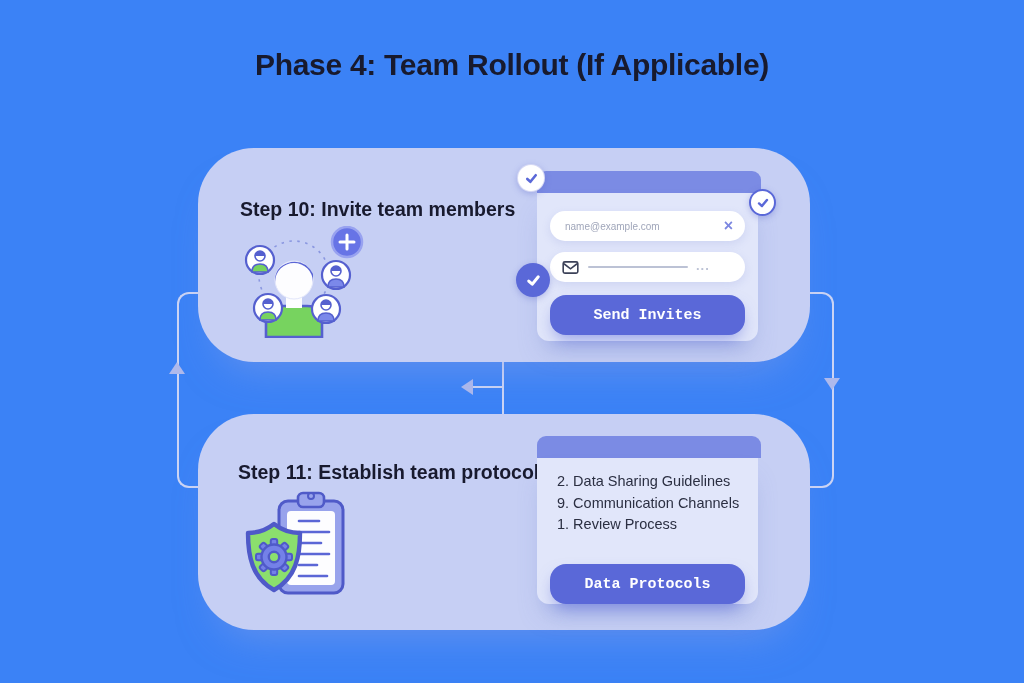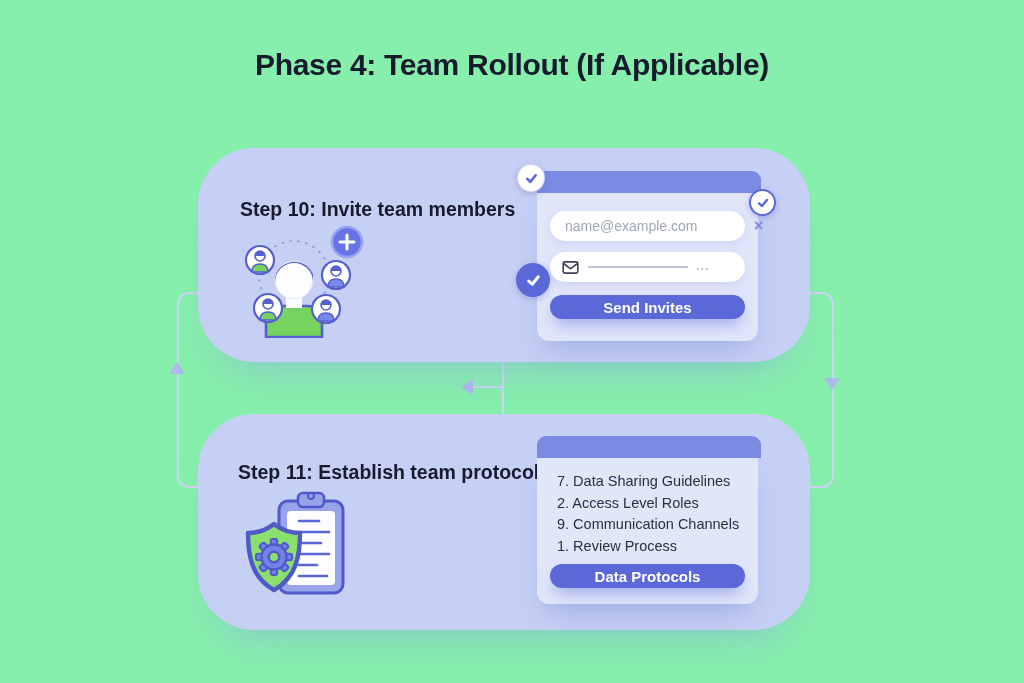--- a/index.html
+++ b/index.html
@@ -4,21 +4,21 @@
 <style>
   :root{
     --accent:#5a68d8; --accent-dark:#4f5ac8; --header-bar:#7b8be4;
     --card-bg:#c6cff4; --panel-bg:#e1e6fa; --green:#7dd661;
     --line:#ccd4f4; --arrow:#aeb9ec; --text-dark:#181a2e;
     --text-body:#2b2f42; --placeholder:#a0a6ba;
   }
   *{margin:0;padding:0;box-sizing:border-box;}
   html,body{background:#fff;}
   body{font-family:"Liberation Sans", sans-serif;}
-  .stage{position:relative;width:1024px;height:683px;background:#86efac;overflow:hidden;}
+  .stage{position:relative;width:1024px;height:683px;background:#3b82f6;overflow:hidden;}
 
   .title{position:absolute;left:0;top:48px;width:100%;text-align:center;
     font-size:30px;font-weight:700;color:var(--text-dark);letter-spacing:-.3px;}
 
   .card{position:absolute;left:198px;width:612px;background:var(--card-bg);
     border-radius:56px;box-shadow:0 26px 40px -22px rgba(140,160,230,.55);}
   .card--s10{top:148px;height:214px;}
   .card--s11{top:414px;height:216px;}
 
   .step-label{position:absolute;font-size:19.5px;font-weight:700;color:var(--text-dark);}
@@ -48,32 +48,32 @@
     border-radius:0 0 12px 12px;box-shadow:0 16px 26px -8px rgba(100,120,200,.35);}
   .ph-s10{top:171px;} .pb-s10{top:193px;height:148px;}
   .ph-s11{top:436px;} .pb-s11{top:458px;height:146px;}
 
   .input-row{position:absolute;left:13px;width:195px;height:30px;background:#fff;
     border-radius:15px;display:flex;align-items:center;
     box-shadow:0 3px 8px rgba(120,135,210,.18);}
   .email-row{top:18px;}
   .msg-row{top:59px;}
   .email-input{flex:1;border:0;outline:none;background:transparent;height:100%;
-    padding:0 4px 0 15px;font-family:"Liberation Sans",sans-serif;font-size:14px;
+    padding:0 4px 0 15px;font-family:"Liberation Sans",sans-serif;font-size:10px;
     color:var(--text-body);}
   .email-input::placeholder{color:var(--placeholder);}
   .clear-x{padding:0 12px 0 4px;color:#7b86e0;font-size:16px;font-weight:700;
     cursor:pointer;line-height:1;}
   .msg-row .env{margin-left:12px;display:flex;align-items:center;}
   .msg-line{width:100px;height:2px;background:#bcc2d5;margin-left:9px;border-radius:1px;}
   .msg-dots{margin-left:8px;color:#bcc2d5;font-size:13px;font-weight:700;letter-spacing:1px;
     transform:translateY(-2px);}
 
-  .pill-btn{position:absolute;left:13px;width:195px;height:24px;background:var(--accent);
-    border:0;border-radius:16px;color:#fff;font-family:Liberation Sans, sans-serif;
+  .pill-btn{position:absolute;left:13px;width:195px;height:40px;background:var(--accent);
+    border:0;border-radius:16px;color:#fff;font-family:Liberation Mono, monospace;
     font-size:15px;font-weight:700;cursor:pointer;
     box-shadow:0 8px 16px -4px rgba(90,104,216,.55);}
   .btn-s10{top:102px;} .btn-s11{top:106px;}
 
   .proto-list{position:absolute;left:20px;top:13px;font-size:14.5px;color:var(--text-body);}
   .proto-list .li{line-height:21.6px;}
 
   
   .badge{position:absolute;border-radius:50%;background:#fff;display:flex;
     align-items:center;justify-content:center;
@@ -215,21 +215,20 @@
         </g>
         <circle cx="0" cy="0" r="12.5" fill="#7481e8" stroke="#4f5ac8" stroke-width="2.4"></circle>
         <circle cx="0" cy="0" r="5.2" fill="#8bdf6d" stroke="#4f5ac8" stroke-width="2.4"></circle>
       </g>
     </g>
   </svg>
 
   <div class="panel-header ph-s11"></div>
   <div class="panel-body pb-s11">
     <div class="proto-list">
-      <div class="li">7. Data Sharing Guidelines</div>
-      <div class="li">2. Access Level Roles</div>
+      <div class="li">2. Data Sharing Guidelines</div>
       <div class="li">9. Communication Channels</div>
       <div class="li">1. Review Process</div>
     </div>
     <button class="pill-btn btn-s11">Data Protocols</button>
   </div>
 
 </div>
 
 </body></html>

